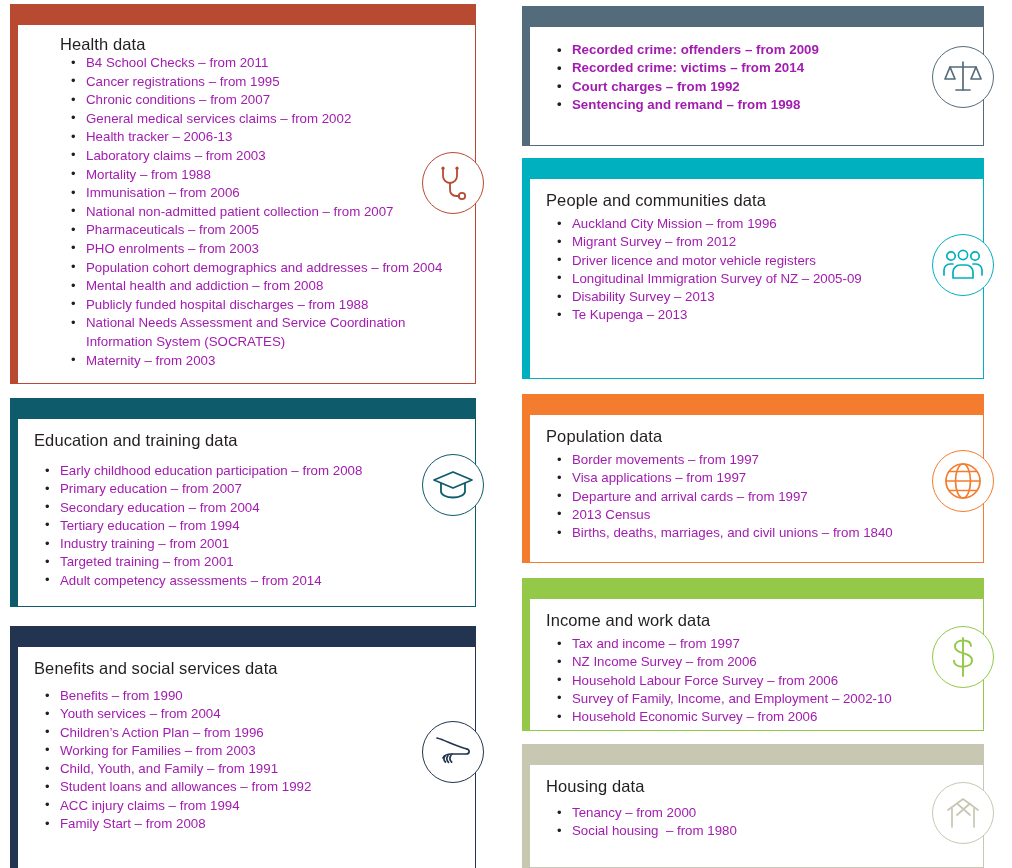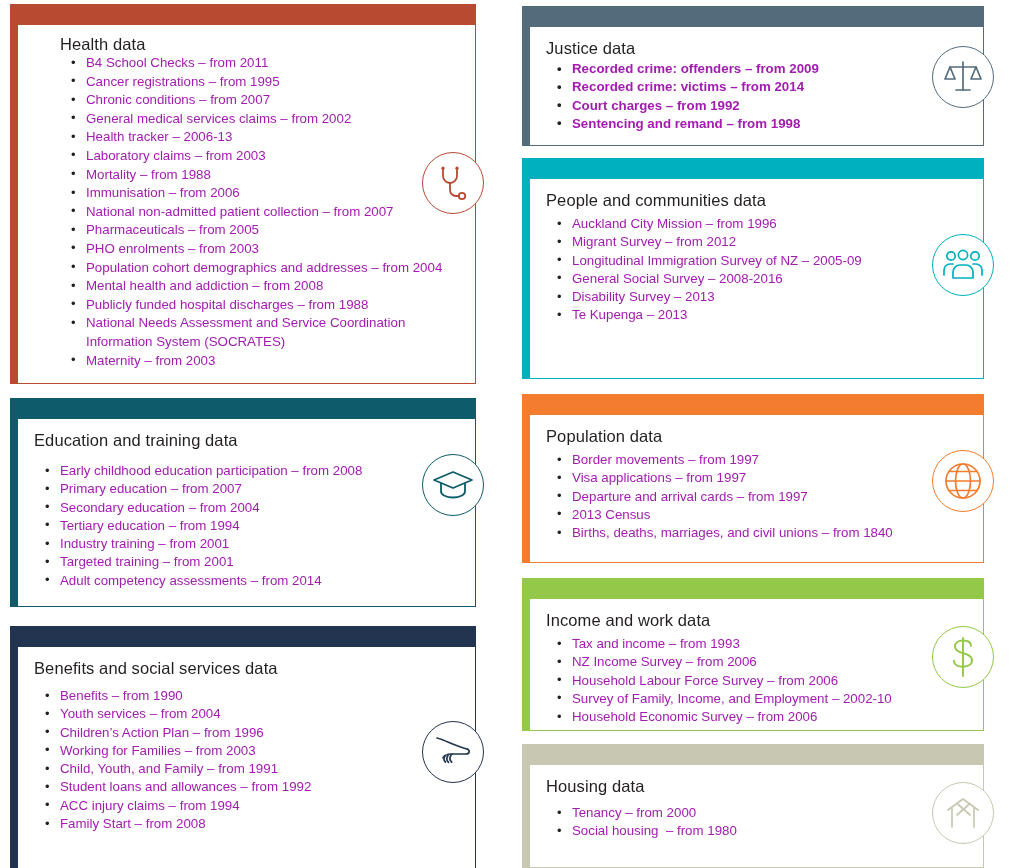--- a/index.html
+++ b/index.html
@@ -211,21 +211,20 @@
         <path d="M15 21.5 c-1.5 2 -1.5 4.8 0.5 6.8"></path>
         <path d="M18 21.2 c-1.4 2.1 -1.3 5 0.7 7"></path>
       </svg>
     </div>
   </div>
 
   <div class="card justice">
     <div class="frame"></div>
     <div class="panel">
       <div class="inner">
-        <div class="card-title">Justice data</div>
         <ul class="items">
             <li>Recorded crime: offenders – from 2009</li>
             <li>Recorded crime: victims – from 2014</li>
             <li>Court charges – from 1992</li>
             <li>Sentencing and remand – from 1998</li>
           </ul>
       </div>
     </div>
     <div class="badge">
       <svg width="40" height="38" viewBox="0 0 40 38" fill="none" stroke="#536b7a" stroke-width="1.7" stroke-linecap="round" stroke-linejoin="round">
@@ -239,22 +238,22 @@
   </div>
 
   <div class="card people">
     <div class="frame"></div>
     <div class="panel">
       <div class="inner">
         <div class="card-title">People and communities data</div>
         <ul class="items">
             <li>Auckland City Mission – from 1996</li>
             <li>Migrant Survey – from 2012</li>
+            <li>Driver licence and motor vehicle registers</li>
             <li>Longitudinal Immigration Survey of NZ – 2005-09</li>
-            <li>General Social Survey – 2008-2016</li>
             <li>Disability Survey – 2013</li>
             <li>Te Kupenga – 2013</li>
           </ul>
       </div>
     </div>
     <div class="badge">
       <svg width="42" height="32" viewBox="0 0 42 32" fill="none" stroke="#00b0be" stroke-width="1.7" stroke-linecap="round" stroke-linejoin="round">
         <circle cx="9" cy="7" r="4.2"></circle>
         <circle cx="21" cy="6" r="4.6"></circle>
         <circle cx="33" cy="7" r="4.2"></circle>
@@ -289,21 +288,21 @@
       </svg>
     </div>
   </div>
 
   <div class="card income">
     <div class="frame"></div>
     <div class="panel">
       <div class="inner">
         <div class="card-title">Income and work data</div>
         <ul class="items">
-            <li>Tax and income – from 1993</li>
+            <li>Tax and income – from 1997</li>
             <li>NZ Income Survey – from 2006</li>
             <li>Household Labour Force Survey – from 2006</li>
             <li>Survey of Family, Income, and Employment – 2002-10</li>
             <li>Household Economic Survey – from 2006</li>
           </ul>
       </div>
     </div>
     <div class="badge">
       <svg width="30" height="42" viewBox="0 0 30 42" fill="none" stroke="#93c848" stroke-width="1.9" stroke-linecap="round" stroke-linejoin="round">
         <path d="M15 2 v38"></path>

